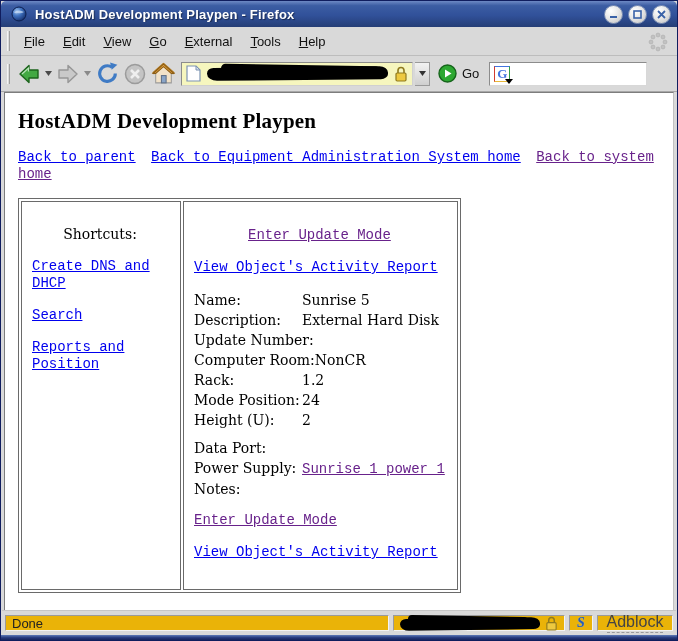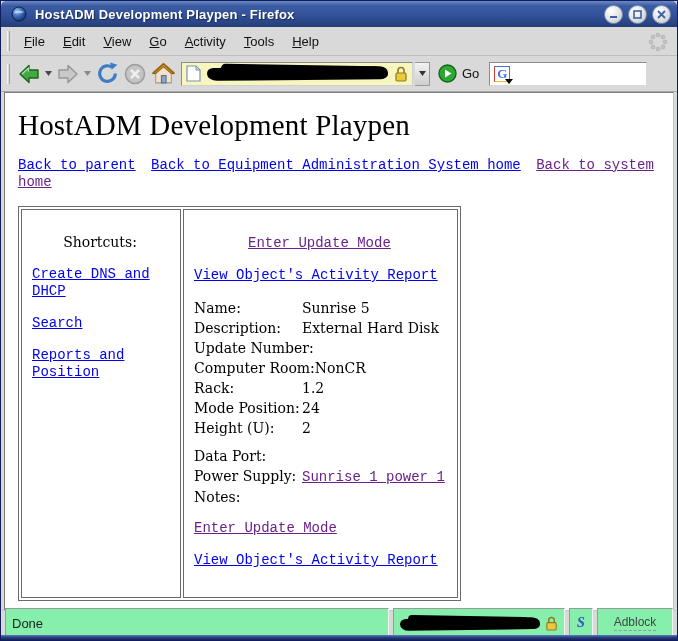--- a/index.html
+++ b/index.html
@@ -80,21 +80,21 @@
   }
   .gicon .sdd { position:absolute; right:-4px; bottom:-3px; width:0; height:0; border-left:4px solid transparent; border-right:4px solid transparent; border-top:5px solid #000; }
 
   
   .viewport {
     height:518px; background:#fff; overflow:hidden;
     border-top:1px solid #7d7d7d; border-left:1px solid #7d7d7d; border-right:1px solid #c2c2c2;
     margin:0 3px; padding:4px 12px 0 13px;
     font-family:"DejaVu Serif", serif; font-size:14px; color:#000;
   }
-  .page-title { font-family:"Liberation Serif", serif; font-weight:normal; font-size:29px; margin:12px 0 14px 0; letter-spacing:.2px; }
+  .page-title { font-family:"Liberation Serif", serif; font-weight:bold; font-size:21px; margin:12px 0 14px 0; letter-spacing:.2px; }
   .lnk { color:#0000EE; text-decoration:underline; cursor:pointer;font-family:Liberation Mono, monospace; }
   .lnk.visited { color:#68228B; }
   .navline { margin:0 0 16px 0; }
   .navline .lnk { margin-right:11px; }
 
   table.objtable { border-collapse:separate; border-spacing:2px; border:1px solid #6a6a6a; margin:2px 0 0 0; }
   table.objtable td { border:1px solid #6a6a6a; vertical-align:top; padding:12px 12px 14px 10px; }
   td.cell-shortcuts { width:160px; }
   td.cell-object { width:258px; }
   .para { margin:12px 0 15px 0; }
@@ -104,32 +104,32 @@
   .fgroup2 { margin-top:8px; }
   .actions-bottom { margin-top:12px; }
 
   
   .statusbar {
     position:absolute; left:1px; right:1px; bottom:5px; height:25px;
     background:#d9d9d9; display:flex; align-items:center; padding:2px 3px; gap:4px;
     border-top:1px solid #c6c6c6;
   }
   .spanel {
-    height:30px; border:1px solid; border-color:#9a9a9a #f3f3f3 #f3f3f3 #9a9a9a;
-    display:flex; align-items:center; padding:0 6px; background:#86efac;
+    height:16px; border:1px solid; border-color:#9a9a9a #f3f3f3 #f3f3f3 #9a9a9a;
+    display:flex; align-items:center; padding:0 6px; background:#eab308;
   }
   .spanel.status { flex:1 1 auto; font-size:13px; color:#222; }
   .spanel.secure { width:172px; }
   .spanel.proxy { width:24px; justify-content:center; padding:0; }
   .spanel.adblock { width:76px; justify-content:center; }
   .sscribble { position:relative; height:13px; flex:1 1 auto; margin-right:5px; }
   .sscribble i { position:absolute; left:0; right:0; top:1px; bottom:0; background:#000; border-radius:8px 12px 9px 12px / 7px 8px 6px 9px; transform:rotate(-.8deg); }
   .sscribble b { position:absolute; left:6%; right:8%; top:-1px; height:8px; background:#000; border-radius:8px; transform:rotate(1.1deg); }
   .s-letter { font-weight:bold; font-style:italic; font-size:14px; color:#2b5fb0; font-family:"Liberation Serif", serif; text-shadow:0 0 1px #9db9e4; }
-  .adblock-label { font-size:12px; color:#444; border-bottom:1px dashed #9a9a9a; padding-bottom:1px; }
+  .adblock-label { font-size:16px; color:#444; border-bottom:1px dashed #9a9a9a; padding-bottom:1px; }
   .bottom-strip {
     position:absolute; left:0; right:0; bottom:0; height:5px;
     background:linear-gradient(180deg,#5d7ab8 0%,#24387b 55%,#17255c 100%);
   }
 </style>
 </head>
 <body>
 
 <div class="window">
 
@@ -162,21 +162,21 @@
         </svg>
     </span>
   </div>
 
   <div class="menubar">
     <span class="grippy"></span>
     <span class="menu-item">File</span>
     <span class="menu-item">Edit</span>
     <span class="menu-item">View</span>
     <span class="menu-item">Go</span>
-    <span class="menu-item">Activity</span>
+    <span class="menu-item">External</span>
     <span class="menu-item">Tools</span>
     <span class="menu-item">Help</span>
     <svg class="throbber" viewBox="0 0 22 22">
       <g fill="#c2c2c2" stroke="#a8a8a8" stroke-width=".5">
         <circle cx="11" cy="4" r="2"></circle>
           <circle cx="16" cy="6" r="2"></circle>
           <circle cx="18" cy="11" r="2"></circle>
         <circle cx="16" cy="16" r="2"></circle>
           <circle cx="11" cy="18" r="2"></circle>
           <circle cx="6" cy="16" r="2"></circle>

